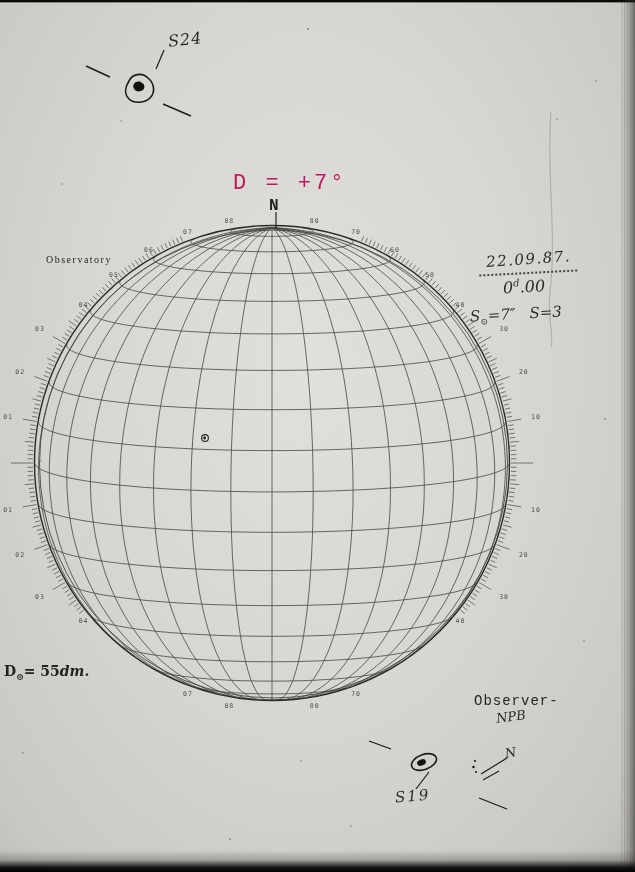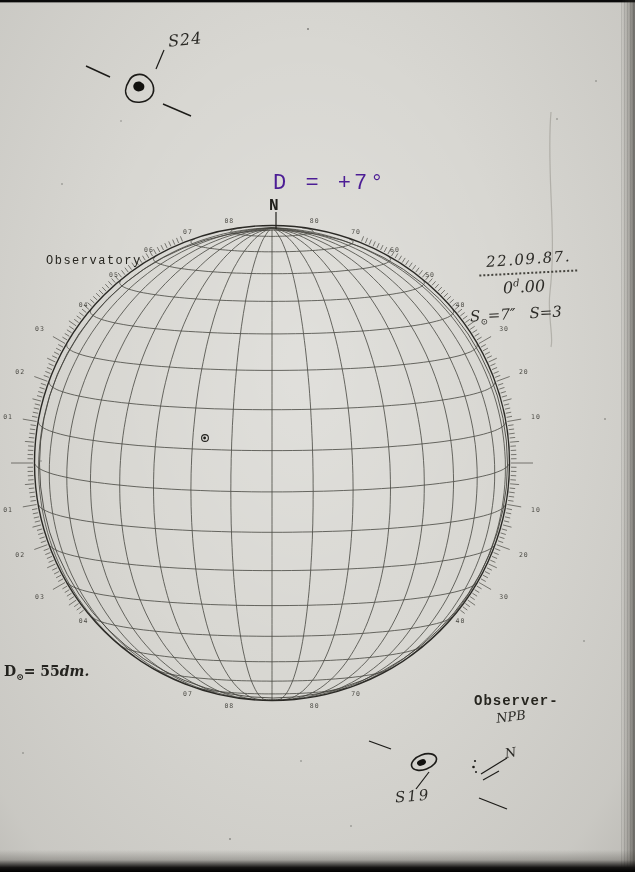--- a/index.html
+++ b/index.html
@@ -16,35 +16,35 @@
   .specks{position:absolute;left:0;top:0;width:2px;height:2px;border-radius:50%;background:rgba(40,40,38,0.4);
      box-shadow:307px 28px 0 rgba(40,40,38,.5), 556px 118px 0 rgba(40,40,38,.3), 61px 183px 0 rgba(40,40,38,.3),
        604px 418px 0 rgba(40,40,38,.35), 22px 752px 0 rgba(40,40,38,.3), 229px 838px 0 rgba(40,40,38,.4),
        583px 640px 0 rgba(40,40,38,.3), 120px 120px 0 rgba(40,40,38,.25), 350px 825px 0 rgba(40,40,38,.3),
        595px 80px 0 rgba(40,40,38,.3), 40px 460px 0 rgba(40,40,38,.25), 300px 760px 0 rgba(40,40,38,.3);}
   svg.layer{position:absolute;left:0;top:0;z-index:1;}
   .txt{position:absolute;z-index:2;white-space:nowrap;color:#26251f;}
   .mono{font-family:"Liberation Mono","DejaVu Sans Mono",monospace;}
   .hand{font-family:"DejaVu Serif",serif;font-style:italic;color:#2b2a26;}
   .s24{left:168px;top:30px;font-size:16px;transform:rotate(-6deg);letter-spacing:1px;}
-  .title{left:233px;top:171px;font-size:22px;letter-spacing:3px;color:#4c1d95;margin-left:40px;}
+  .title{left:233px;top:171px;font-size:22px;letter-spacing:3px;color:#be185d;}
   .nmark{left:269px;top:197px;font-size:16px;font-weight:bold;color:#201f1b;}
   .obs1{left:29px;top:231px;font-size:14.5px;letter-spacing:1.5px;}
-  .obs2{left:46px;top:254px;font-size:12px;letter-spacing:1.5px;}
+  .obs2{left:46px;top:254px;font-size:10px;letter-spacing:1.5px;font-family:Liberation Serif, serif;}
   .date{left:486px;top:250px;font-size:15px;letter-spacing:1.5px;transform:rotate(-4deg);}
   .dateline{position:absolute;z-index:2;left:479px;top:262px;width:98px;height:10px;
      border-bottom:2px dotted #45443e;transform:rotate(-3deg);}
   .time{left:503px;top:277px;font-size:16px;transform:rotate(-3deg);}
   .time sup{font-size:10px;}
   .seeing{left:470px;top:305px;font-size:15px;transform:rotate(-3deg);}
   .seeing sub,.dsun sub{font-size:9px;}
   .gap{display:inline-block;width:14px;}
   .dsun{left:4px;top:663px;font-size:14px;font-weight:600;font-style:normal;font-family:"DejaVu Serif",serif;color:#24231f;}
   .dsun .it{font-style:italic;}
-  .observer{left:474px;top:693px;font-size:14px;letter-spacing:1px;font-weight:bold;}
+  .observer{left:474px;top:693px;font-size:14px;letter-spacing:1px;}
   .npb{left:496px;top:709px;font-size:13px;transform:rotate(-7deg);}
   .s19{left:395px;top:787px;font-size:15px;transform:rotate(-5deg);letter-spacing:2px;}
   .bn{left:505px;top:745px;font-size:13px;transform:rotate(-10deg);}
 </style>
 </head>
 <body>
 
 <div class="scan">
 
   <svg class="layer" width="635" height="872" viewBox="0 0 635 872">

